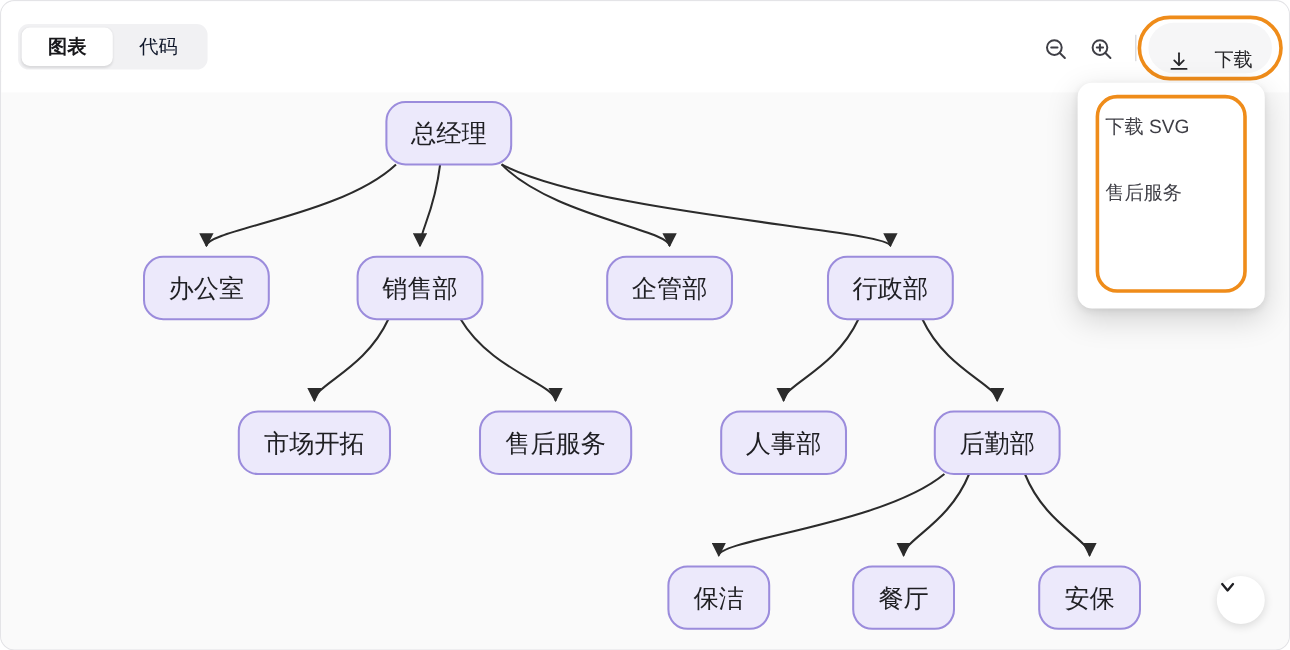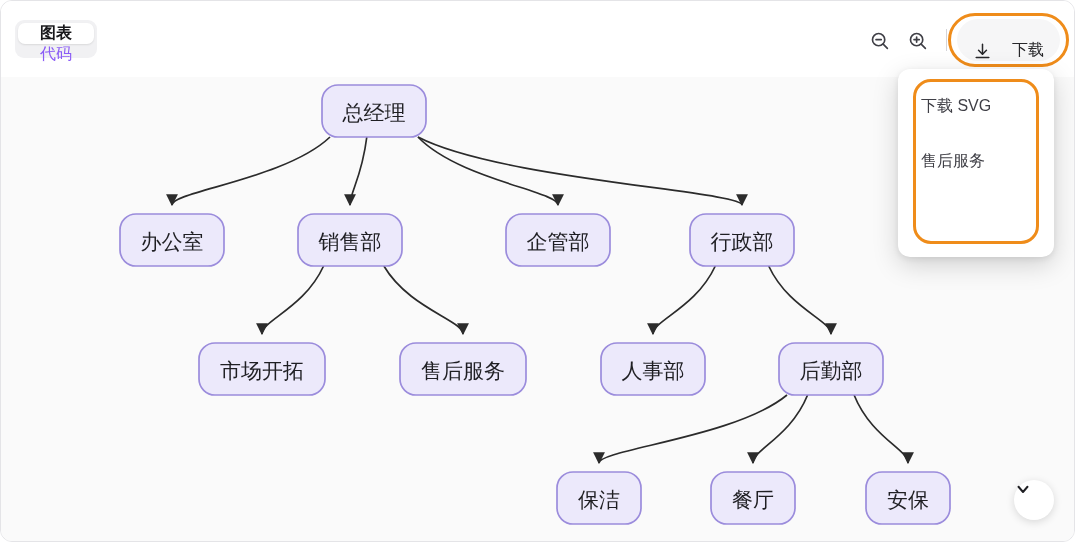--- a/index.html
+++ b/index.html
@@ -14,25 +14,25 @@
   }
 
   
   .header{
     position:absolute;left:0;top:0;width:1075px;height:76px;
     background:#ffffff;box-sizing:border-box;
   }
   .tabs{
     position:absolute;left:14px;top:19px;height:38px;
     display:flex;align-items:center;
-    background:#f1f1f3;border-radius:9px;padding:3px;box-sizing:border-box;flex-direction:column;
+    background:#f1f1f3;border-radius:9px;padding:3px;box-sizing:border-box;
   }
   .tab{
     height:32px;padding:0 22px;display:flex;align-items:center;justify-content:center;
-    font-size:16px;color:#8b5cf6;border-radius:7px;cursor:pointer;white-space:nowrap;
+    font-size:16px;color:#0f172a;border-radius:7px;cursor:pointer;white-space:nowrap;
   }
   .tab.active{background:#ffffff;color:#18181b;font-weight:bold;
     box-shadow:0 1px 2px rgba(0,0,0,.10);}
 
   .toolbar{
     position:absolute;right:16px;top:17px;height:44px;
     display:flex;align-items:center;gap:0;
   }
   .icon-btn{
     width:38px;height:38px;display:flex;align-items:center;justify-content:center;

